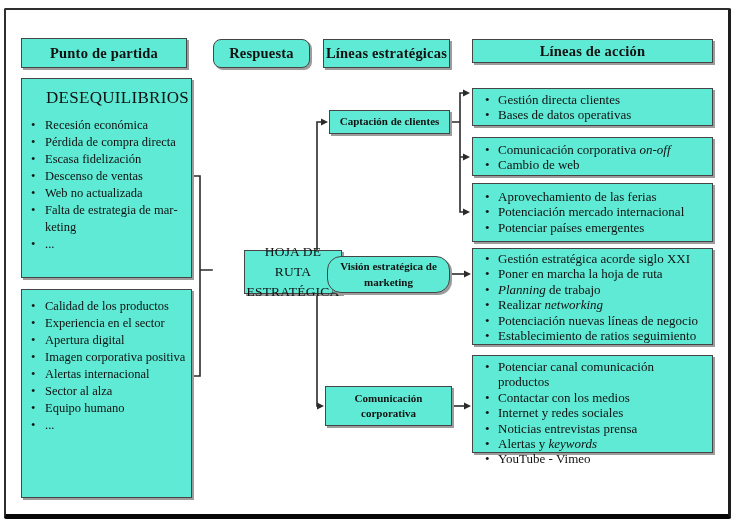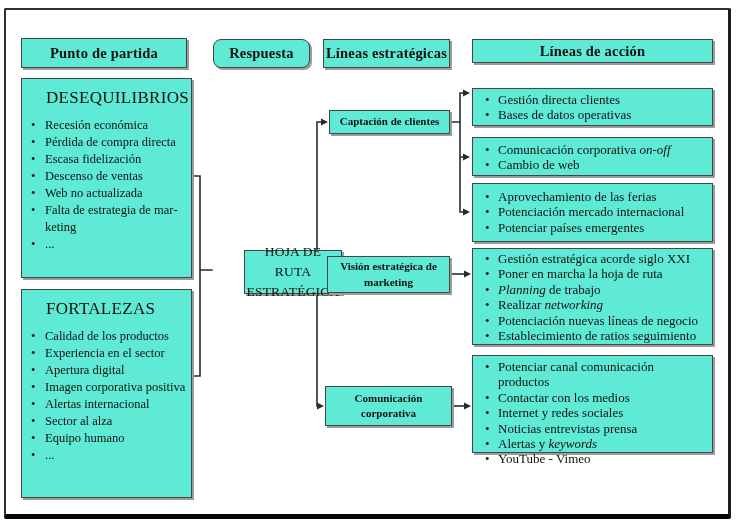--- a/index.html
+++ b/index.html
@@ -99,21 +99,20 @@
           <span class="txt"><span>Falta de estrategia de mar­keting</span></span>
         </div>
         <div class="row">
           <span class="dot">•</span>
           <span class="txt"><span>...</span></span>
         </div>
       </div>
   </div>
 
   <div class="box list-box" style="left:21px; top:289px; width:171px; height:209px;">
-    <div class="list-title">FORTALEZAS</div>
     <div>
         <div class="row">
           <span class="dot">•</span>
           <span class="txt"><span>Calidad de los productos</span></span>
         </div>
         <div class="row">
           <span class="dot">•</span>
           <span class="txt"><span>Experiencia en el sector</span></span>
         </div>
         <div class="row">
@@ -142,21 +141,21 @@
         </div>
       </div>
   </div>
 
   <div class="box center-box hoja" style="left:212px; top:250px; width:98px; height:44px;margin-left:32px;">
     <span>HOJA DE RUTA</span>
     <span>ESTRATÉGICA</span>
   </div>
 
   <div class="box center-box strat" style="left:329px; top:110px; width:121px; height:24px;">Captación de clientes</div>
-  <div class="box center-box strat" style="left:327px; top:256px; width:123px; height:37px;">Visión estratégica de marketing</div>
+  <div class="box center-box strat" style="left:327px; top:256px; width:123px; height:37px;border-radius:14px;">Visión estratégica de marketing</div>
   <div class="box center-box strat" style="left:325px; top:386px; width:127px; height:40px;">Comunicación corporativa</div>
 
   <div class="box action-box" style="left:472px; top:88px; width:241px; height:38px; padding-top:3px;">
       <div class="row">
         <span class="dot">•</span>
         <span class="txt"><span>Gestión directa clientes</span></span>
       </div>
       <div class="row">
         <span class="dot">•</span>
         <span class="txt"><span>Bases de datos operativas</span></span>

